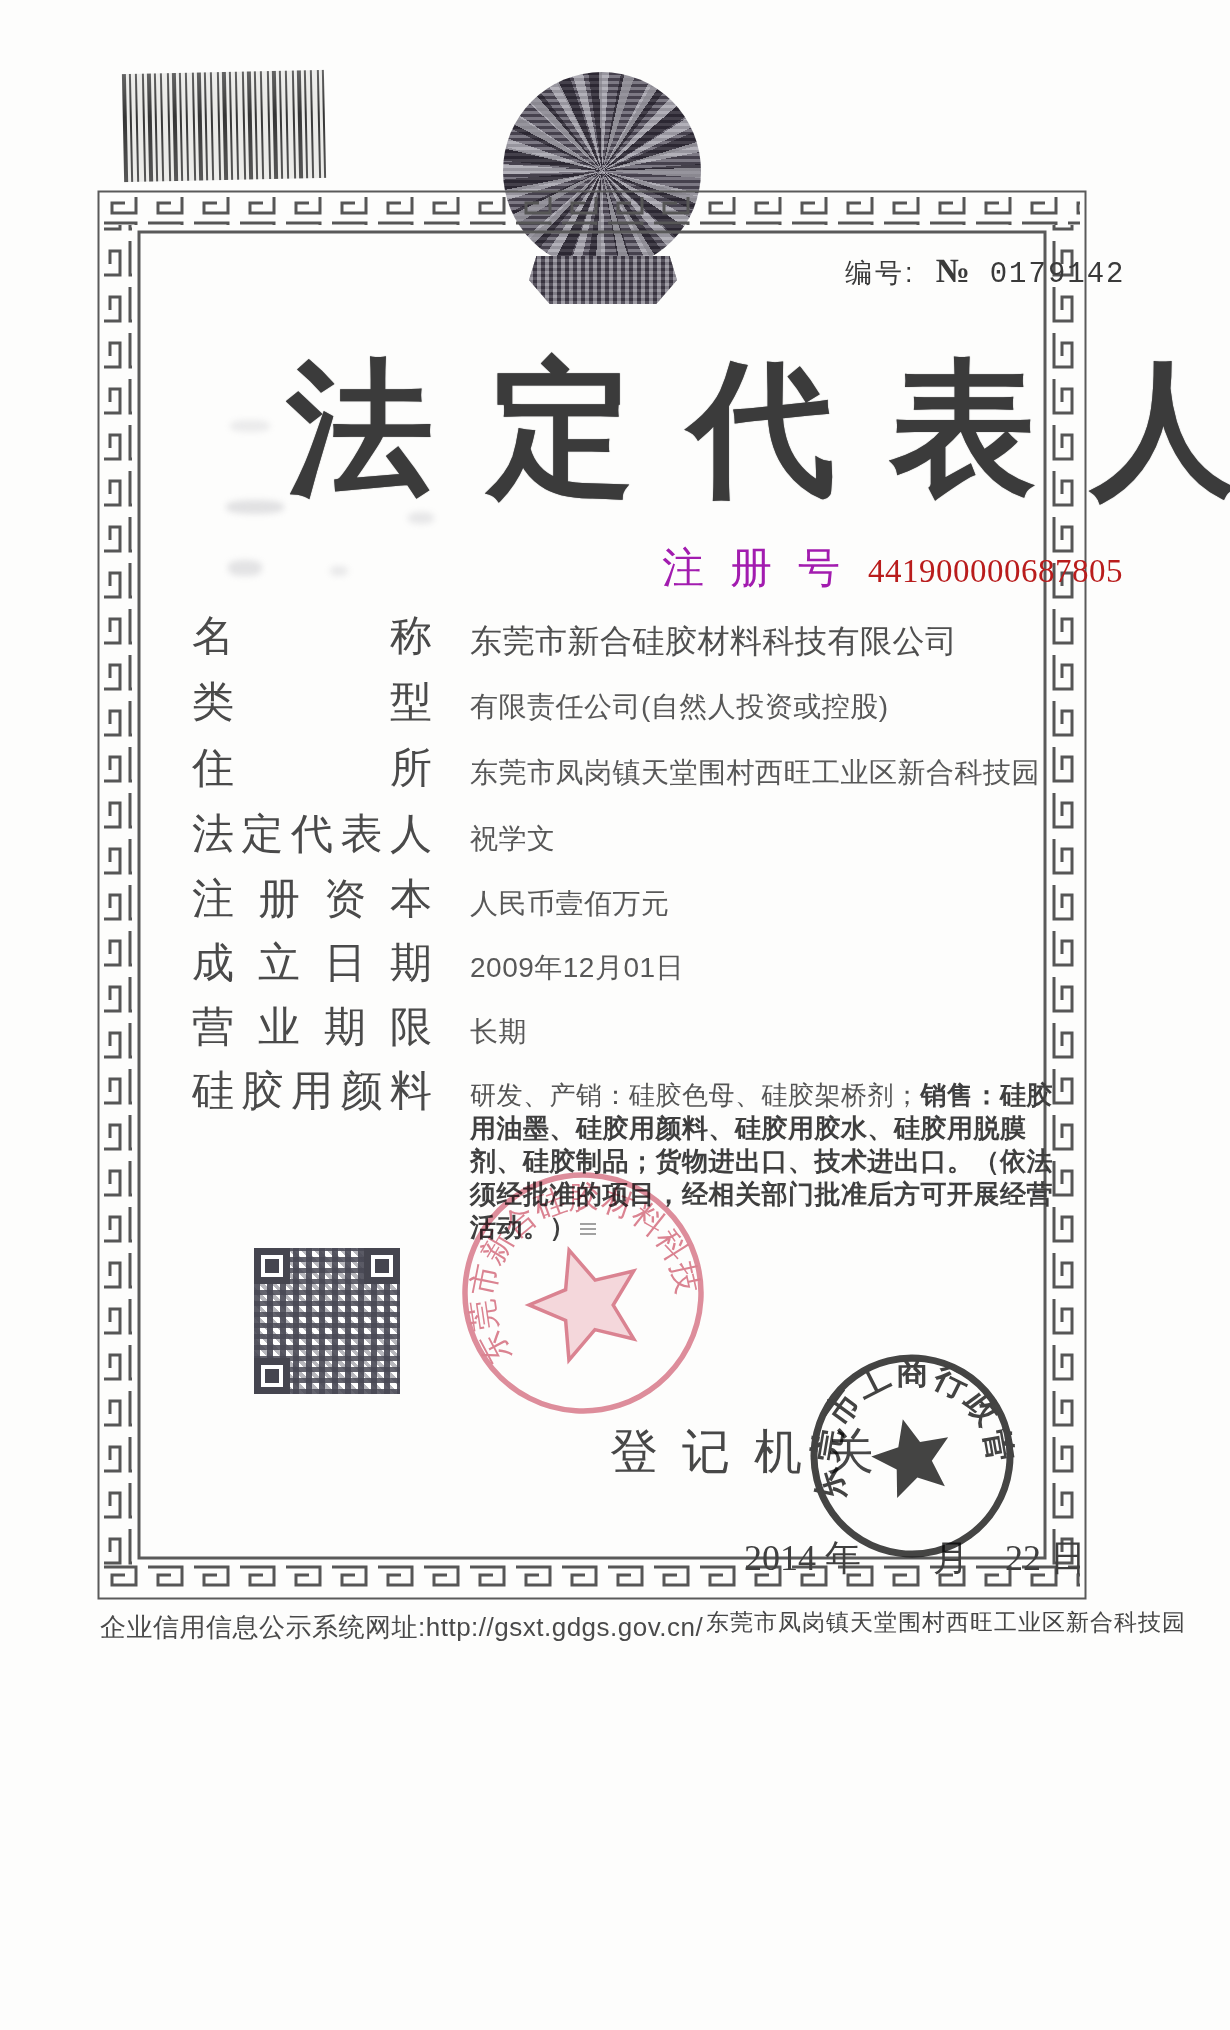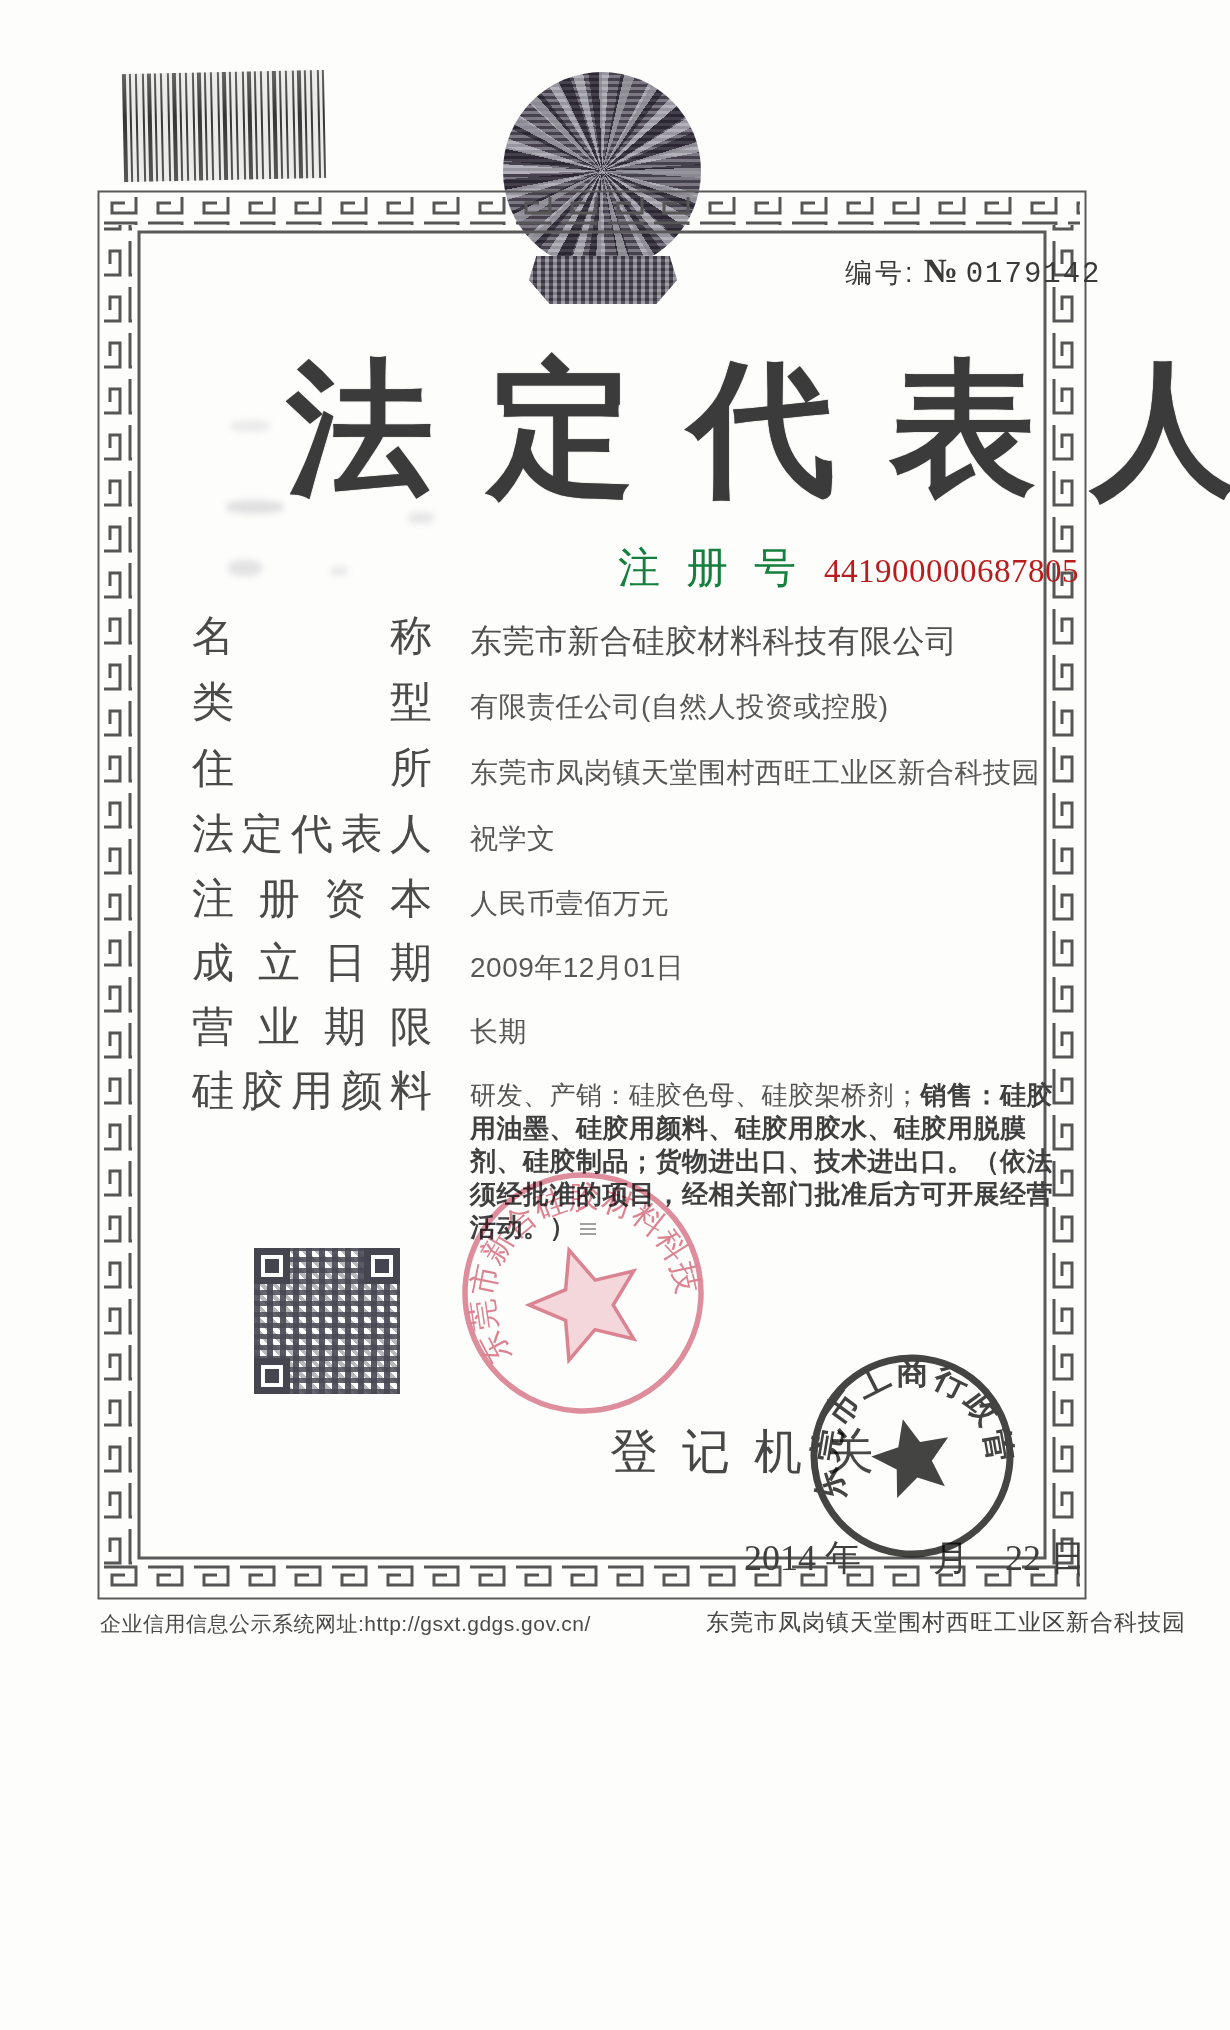--- a/index.html
+++ b/index.html
@@ -26,33 +26,33 @@
     background-color:#59545f;
     background-image:
       repeating-linear-gradient(90deg,rgba(230,230,236,.35) 0 4px,rgba(34,30,42,.4) 4px 8px),
       repeating-linear-gradient(0deg,rgba(222,222,230,.25) 0 3px,rgba(42,38,50,.35) 3px 6px);
     clip-path:polygon(5% 0,95% 0,100% 50%,86% 100%,14% 100%,0 50%);}
 
   
   .frame{position:absolute;left:97px;top:190px;}
 
   
-  .serial{position:absolute;left:845px;top:252px;display:flex;align-items:baseline;gap:8px;color:#3a3a3a;}
+  .serial{position:absolute;left:845px;top:252px;display:flex;align-items:baseline;gap:20px;color:#3a3a3a;}
   .serial-label{font-size:27px;letter-spacing:3px;}
   .serial-mark{font-family:"Liberation Serif",serif;font-weight:bold;font-size:34px;}
   .serial-number{font-family:Liberation Mono, monospace;font-size:29px;letter-spacing:2px;}
 
   
   .title{position:absolute;left:287px;top:332px;font-family:"Liberation Serif",serif;
     font-weight:bold;font-size:146px;letter-spacing:55px;color:#3b3b3b;white-space:nowrap;
     text-shadow:0 0 1px #5a5a5a;}
 
   
   .regno{position:absolute;left:618px;top:540px;display:flex;align-items:baseline;}
-  .regno-label{font-family:"Liberation Serif",serif;font-size:42px;letter-spacing:26px;color:#15803d;}
+  .regno-label{font-family:"Liberation Serif",serif;font-size:42px;letter-spacing:26px;color:#a21caf;margin-left:44px;}
   .regno-value{font-family:"Liberation Serif",serif;font-size:33px;letter-spacing:.5px;color:#b91c1c;margin-left:2px;}
 
   
   .row{position:absolute;left:0;width:1230px;}
   .row-label{position:absolute;left:192px;width:240px;font-family:"Liberation Serif",serif;
     font-size:42px;font-weight:500;color:#4a4a4a;text-align:justify;text-align-last:justify;line-height:1.05;}
   .row-value{position:absolute;left:470px;top:8px;font-size:28px;color:#585858;letter-spacing:.5px;white-space:nowrap;}
   .row-value.big{font-size:32px;color:#4f4f4f;top:6px;}
   .scope{position:absolute;left:470px;top:10px;width:600px;font-size:26px;line-height:33px;
     color:#555;letter-spacing:.5px;white-space:normal;}
@@ -75,21 +75,21 @@
   .seal-red{position:absolute;left:450px;top:1160px;transform:rotate(-18deg);mix-blend-mode:multiply;opacity:.9;}
   .seal-black{position:absolute;left:804px;top:1348px;transform:rotate(-14deg);mix-blend-mode:multiply;opacity:.92;}
 
   
   .registry-label{position:absolute;left:610px;top:1420px;font-family:"Liberation Serif",serif;
     font-size:48px;letter-spacing:24px;color:#474747;white-space:nowrap;}
   .issue-date{position:absolute;left:744px;top:1486px;font-family:"Liberation Serif",serif;
     font-size:36px;color:#3f3f3f;white-space:pre;margin-top:48px;}
 
   
-  .footer-left{position:absolute;left:100px;top:1610px;font-size:21px;color:#4a4a4a;letter-spacing:.5px;}
+  .footer-left{position:absolute;left:100px;top:1610px;font-size:26px;color:#4a4a4a;letter-spacing:.5px;}
   .footer-right{position:absolute;left:706px;top:1607px;font-size:23px;color:#454545;letter-spacing:1px;}
 
   
   .smudge{position:absolute;background:#9a9aa2;filter:blur(3px);border-radius:40%;}
   .s1{left:226px;top:500px;width:58px;height:14px;opacity:.28;}
   .s2{left:408px;top:512px;width:26px;height:12px;opacity:.22;}
   .s3{left:228px;top:560px;width:34px;height:16px;opacity:.26;}
   .s4{left:330px;top:566px;width:18px;height:10px;opacity:.2;}
   .s5{left:230px;top:420px;width:40px;height:12px;opacity:.18;}
 </style>

